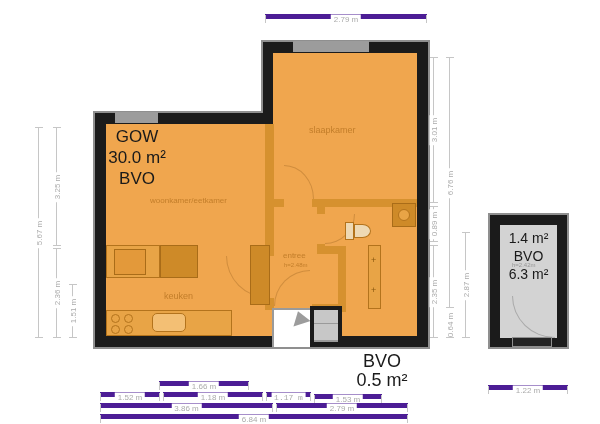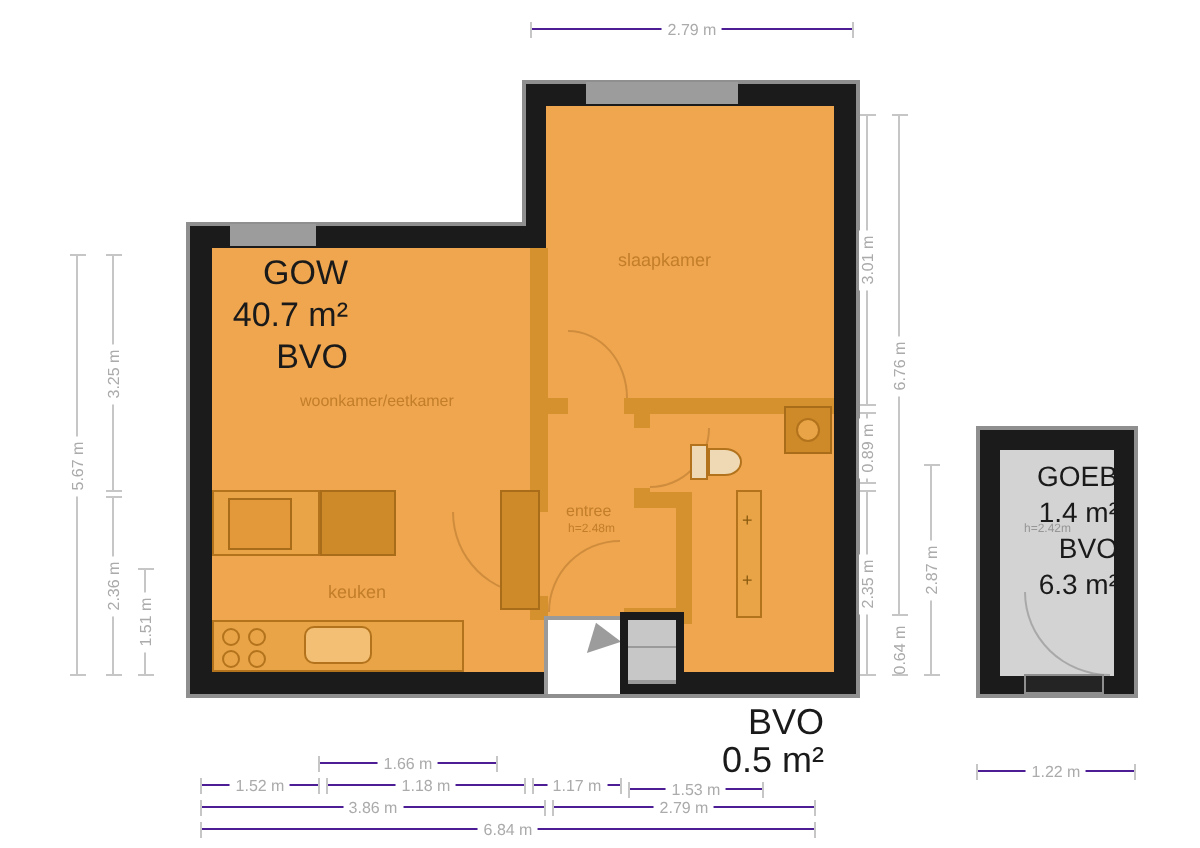--- a/index.html
+++ b/index.html
@@ -16,30 +16,30 @@
   
   .fx{position:absolute;background:#e8a446;border:1px solid #b3731c;box-sizing:border-box;}
   .fxdark{position:absolute;background:#ce8a28;border:1px solid #a96c18;box-sizing:border-box;}
   .burner{position:absolute;width:9px;height:9px;border:1px solid #b3731c;border-radius:50%;box-sizing:border-box;}
   .arc{position:absolute;box-sizing:border-box;}
   .plus{position:absolute;color:#8a5a10;font-size:9px;line-height:9px;}
   
   .dimv{position:absolute;border-left:1px solid #c6c6c6;}
   .dimv::before,.dimv::after{content:"";position:absolute;left:-4px;width:8px;height:1px;background:#c6c6c6;}
   .dimv::before{top:0;} .dimv::after{bottom:0;}
-  .dimh{position:absolute;border-top:1px solid #4c1d95;}
+  .dimh{position:absolute;border-top:5px solid #4c1d95;}
   .dimh::before,.dimh::after{content:"";position:absolute;top:-4px;width:1px;height:8px;background:#c6c6c6;}
   .dimh::before{left:0;} .dimh::after{right:0;}
   .dlbl{position:absolute;left:50%;top:50%;transform:translate(-50%,-50%);
         font-size:8px;color:#ababab;background:#fff;padding:0 3px;white-space:nowrap;}
   .dimv .dlbl{transform:translate(-50%,-50%) rotate(-90deg);}
   
   .roomlbl{position:absolute;color:rgba(150,85,5,0.5);font-size:9px;white-space:nowrap;}
   .arealbl{position:absolute;color:#1a1a1a;text-align:center;}
-  .arealbl div{white-space:nowrap;text-align:right;}
+  .arealbl div{white-space:nowrap;}
   .tri{position:absolute;width:0;height:0;border-left:9px solid transparent;
        border-right:9px solid transparent;border-bottom:13px solid #9c9c9c;transform:rotate(-18deg);}
 </style>
 </head>
 <body>
 
 <div id="canvas">
 
   <div class="sil" style="left:93px;top:111px;width:184px;height:238px;"></div>
   <div class="sil" style="left:261px;top:40px;width:169px;height:309px;"></div>
@@ -100,31 +100,30 @@
 
   <div class="roomlbl" style="left:309px;top:125px;">slaapkamer</div>
   <div class="roomlbl" style="left:150px;top:196px;font-size:8px;">woonkamer/eetkamer</div>
   <div class="roomlbl" style="left:128px;top:291px;padding-left:36px;">keuken</div>
   <div class="roomlbl" style="left:283px;top:251px;font-size:8px;">entree</div>
   <div class="roomlbl" style="left:284px;top:262px;font-size:6px;">h=2.48m</div>
   <div class="roomlbl" style="left:512px;top:262px;font-size:6px;color:rgba(110,110,110,0.6);">h=2.42m</div>
 
   <div class="arealbl" style="left:100px;top:126px;width:74px;font-size:17px;line-height:21px;">
     <div>GOW</div>
-    <div>40.7 m²</div>
+    <div>30.0 m²</div>
     <div>BVO</div>
   </div>
   <div class="arealbl" style="left:290px;top:352px;width:60px;font-size:18px;line-height:19px;">
   </div>
   <div class="arealbl" style="left:352px;top:352px;width:60px;font-size:18px;line-height:19px;">
     <div>BVO</div>
     <div>0.5 m²</div>
   </div>
   <div class="arealbl" style="left:498px;top:229px;width:61px;font-size:14px;line-height:18px;">
-    <div>GOEB</div>
     <div>1.4 m²</div>
     <div>BVO</div>
     <div>6.3 m²</div>
   </div>
 
   <div class="dimh" style="left:265px;top:14px;width:162px;">
       <span class="dlbl">2.79 m</span>
     </div>
 
   <div class="dimv" style="left:38px;top:127px;height:211px;">
@@ -161,21 +160,21 @@
 
   <div class="dimh" style="left:159px;top:381px;width:90px;">
       <span class="dlbl">1.66 m</span>
     </div>
   <div class="dimh" style="left:100px;top:392px;width:60px;">
       <span class="dlbl">1.52 m</span>
     </div>
   <div class="dimh" style="left:163px;top:392px;width:100px;">
       <span class="dlbl">1.18 m</span>
     </div>
-  <div class="dimh" style="left:266px;top:392px;width:45px;">
+  <div class="dimh" style="left:266px;top:392px;width:45px;font-family:Liberation Mono, monospace;">
       <span class="dlbl">1.17 m</span>
     </div>
   <div class="dimh" style="left:314px;top:394px;width:68px;">
       <span class="dlbl">1.53 m</span>
     </div>
   <div class="dimh" style="left:100px;top:403px;width:173px;">
       <span class="dlbl">3.86 m</span>
     </div>
   <div class="dimh" style="left:276px;top:403px;width:132px;">
       <span class="dlbl">2.79 m</span>

